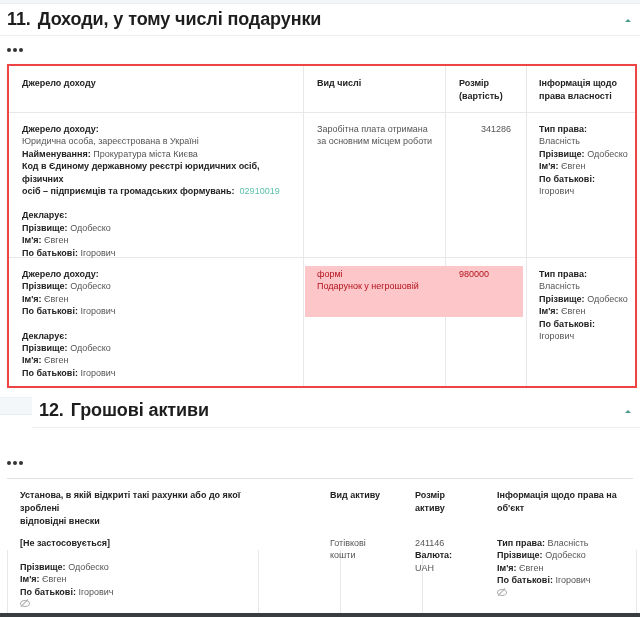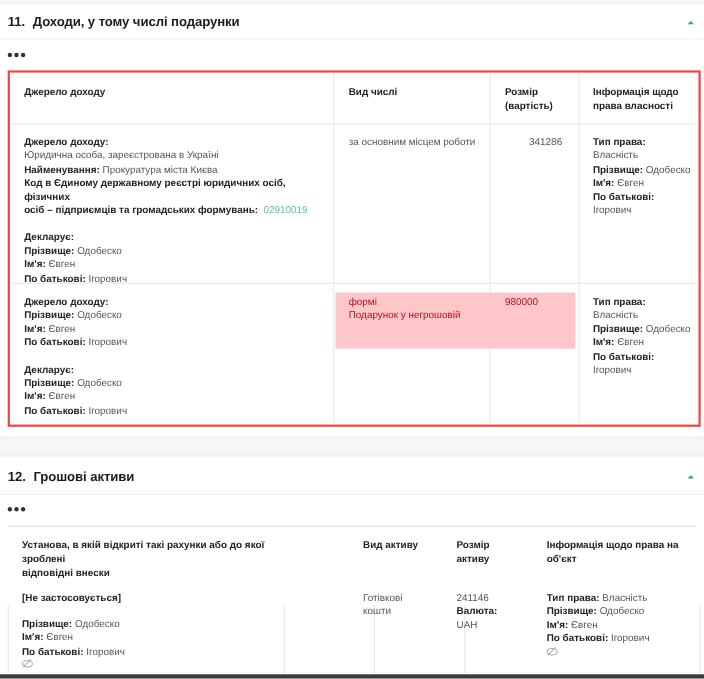--- a/index.html
+++ b/index.html
@@ -5,21 +5,21 @@
   * { box-sizing: border-box; margin: 0; padding: 0; }
   html, body { width: 640px; height: 617px; overflow: hidden; background: #ffffff; }
   body { font-family: "Liberation Sans", "DejaVu Sans", sans-serif; color: #222; position: relative; }
 
   .top-strip { height: 4px; background: #f3f6f8; border-bottom: 1px solid #eceff1; }
 
   .section-header {
     height: 32px; display: flex; align-items: center; justify-content: space-between;
     padding: 0 7px; border-bottom: 1px solid #eceff1; background: #fff;
   }
-  .section-title { font-size: 12px; font-weight: 700; color: #1d1d1d; letter-spacing: -0.1px; }
+  .section-title { font-size: 18px; font-weight: 700; color: #1d1d1d; letter-spacing: -0.1px; }
   .section-title .num { margin-right: 7px; }
   .chevron { width: 10px; height: 10px; position: relative; }
   .chevron::after {
     content: ""; position: absolute; left: 2px; top: 4px; width: 0; height: 0;
     border-left: 3px solid transparent; border-right: 3px solid transparent;
     border-bottom: 3px solid #4a9a8a;
   }
 
   .dots-row { height: 27px; display: flex; align-items: center; padding-left: 7px; }
   .dots { display: flex; gap: 2px; }
@@ -34,21 +34,21 @@
   .tbl11 .row-line { position: absolute; left: 0; right: 0; border-top: 1px solid #e6e8ea; }
   .cell { position: absolute; font-size: 9px; line-height: 12.4px; color: #555; }
   .hdr { font-weight: 700; color: #222; font-size: 9px; line-height: 13px; }
   .b { font-weight: 700; color: #222; }
   .green { color: #5cc0a8; }
   .pink-bg { position: absolute; background: #fdc6c9; }
   .red-text { color: #b3121c; }
 
   .gap-band { position: absolute; left: 0; right: 0; top: 397px; height: 18px; background: #f4f7f9; border-top: 1px solid #eef0f2; border-bottom: 1px solid #e8ecee; }
 
-  .sec12-header { position: absolute; left: 0; right: 0; top: 416px; }
+  .sec12-header { position: absolute; left: 0; right: 0; top: 394px; padding-left: 32px; }
   .sec12-dots { position: absolute; left: 0; right: 0; top: 449px; }
 
   .tbl12-line { position: absolute; left: 7px; right: 7px; top: 478px; border-top: 1px solid #dfe2e4; }
   .tbl12-body { position: absolute; left: 7px; width: 630px; top: 550px; height: 63px; border-left: 1px solid #e6e8ea; border-right: 1px solid #e6e8ea; }
   .tbl12-body .vline { position: absolute; top: 0; bottom: 0; border-right: 1px solid #e6e8ea; }
 
   .eye-off { display: inline-block; width: 10px; height: 10px; position: relative; opacity: 0.6; }
   .eye-off::before { content: ""; position: absolute; left: 0; top: 2px; width: 8px; height: 5px; border: 1px solid #777; border-radius: 50%; }
   .eye-off::after { content: ""; position: absolute; left: 4px; top: 0; width: 1px; height: 10px; background: #777; transform: rotate(45deg); }
 
@@ -97,20 +97,21 @@
     <div><span class="b">Найменування:</span> <span>Прокуратура міста Києва</span></div>
     <div class="b">Код в Єдиному державному реєстрі юридичних осіб, фізичних</div>
     <div><span class="b">осіб – підприємців та громадських формувань:</span>&nbsp; <span class="green">02910019</span></div>
     <div style="height:12px;"></div>
     <div class="b">Декларує:</div>
     <div><span class="b">Прізвище:</span> <span>Одобеско</span></div>
     <div><span class="b">Ім'я:</span> <span>Євген</span></div>
     <div><span class="b">По батькові:</span> <span>Ігорович</span></div>
   </div>
   <div class="cell" style="left:308px;top:57px;width:128px;">
+    <div>Заробітна плата отримана</div>
     <div>за основним місцем роботи</div>
   </div>
   <div class="cell" style="left:472px;top:57px;">341286</div>
   <div class="cell" style="left:530px;top:57px;width:100px;">
     <div class="b">Тип права:</div>
     <div>Власність</div>
     <div><span class="b">Прізвище:</span> <span>Одобеско</span></div>
     <div><span class="b">Ім'я:</span> <span>Євген</span></div>
     <div class="b">По батькові:</div>
     <div>Ігорович</div>

